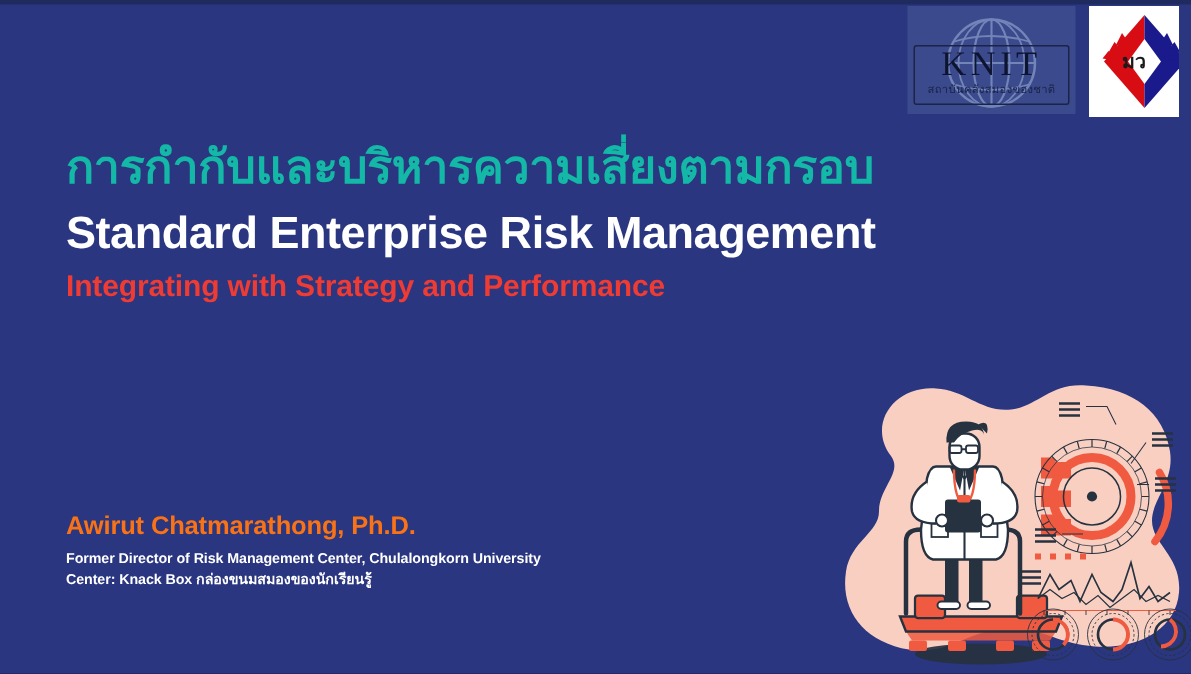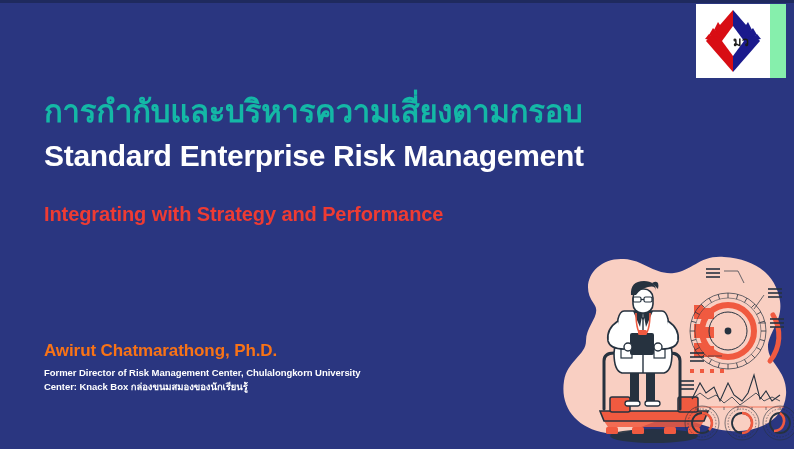--- a/index.html
+++ b/index.html
@@ -95,21 +95,21 @@
     position: absolute;
     left: 4px; right: 4px;
     top: 26px;
     height: 40px;
     border: 1.5px solid #1b2348;
     border-radius: 2px;
     box-sizing: border-box;
   }
 
   .mo-logo {
-    width: 90px;
+    width: 60px;
     height: 74px;
     background: #86efac;
     position: relative;
     overflow: hidden;
   }
   .mo-logo svg { display: block; }
   .mo-text {
     position: absolute;
     left: 0; right: 0;
     top: 50%;
@@ -145,21 +145,21 @@
     letter-spacing: -0.3px;
     margin-top: 7px;
     white-space: nowrap;
   }
   .subtitle-en {
     color: #ee3b33;
     font-size: 20px;
     font-weight: 700;
     line-height: 1.2;
     letter-spacing: -0.1px;
-    margin-top: 28px;
+    margin-top: 5px;
     white-space: nowrap;
   }
 
   
   .author-block {
     position: absolute;
     left: 44px;
     top: 340px;
     z-index: 20;
     width: 420px;
@@ -382,20 +382,34 @@
         <circle r="17" fill="none" stroke="#26323f" stroke-width="0.6"></circle>
         <circle r="14" fill="none" stroke="#26323f" stroke-width="0.6" stroke-dasharray="1.5 1.5"></circle>
         <circle r="10" fill="none" stroke="#26323f" stroke-width="1.8"></circle>
         <path d="M 0 -10 A 10 10 0 0 1 -6 8" fill="none" stroke="#f05a40" stroke-width="2.6"></path>
       </g>
     </svg>
   </div>
 
   <div class="logo-strip">
 
+    <div class="knit-logo">
+      <svg class="knit-globe" viewBox="0 0 84 64" xmlns="http://www.w3.org/2000/svg">
+        <circle cx="42" cy="34" r="29" fill="none" stroke="#9fb4dd" stroke-width="1.6"></circle>
+        <ellipse cx="42" cy="34" rx="12" ry="29" fill="none" stroke="#9fb4dd" stroke-width="1.4"></ellipse>
+        <ellipse cx="42" cy="34" rx="22" ry="29" fill="none" stroke="#9fb4dd" stroke-width="1.2"></ellipse>
+        <line x1="42" y1="5" x2="42" y2="63" stroke="#9fb4dd" stroke-width="1.4"></line>
+        <line x1="13" y1="34" x2="71" y2="34" stroke="#9fb4dd" stroke-width="1.4"></line>
+        <path d="M 16 20 Q 42 12, 68 20" fill="none" stroke="#9fb4dd" stroke-width="1.2"></path>
+        <path d="M 16 48 Q 42 56, 68 48" fill="none" stroke="#9fb4dd" stroke-width="1.2"></path>
+      </svg>
+      <div class="knit-frame"></div>
+      <div class="knit-wordmark">KNIT</div>
+      <div class="knit-thai">สถาบันคลังสมองของชาติ</div>
+    </div>
 
     <div class="mo-logo">
       <svg width="74" height="74" viewBox="0 0 74 74" xmlns="http://www.w3.org/2000/svg">
         <rect width="74" height="74" fill="#ffffff"></rect>
 
         <path d="M 37 6 L 37 68 L 10 37 Z" fill="#d80d14"></path>
         <path d="M 22 18 L 30 30 L 18 26 Z" fill="#d80d14"></path>
         <path d="M 17 24 L 26 34 L 13 31 Z" fill="#d80d14"></path>
         <path d="M 13 30 L 22 37 L 9 35 Z" fill="#d80d14"></path>
 

